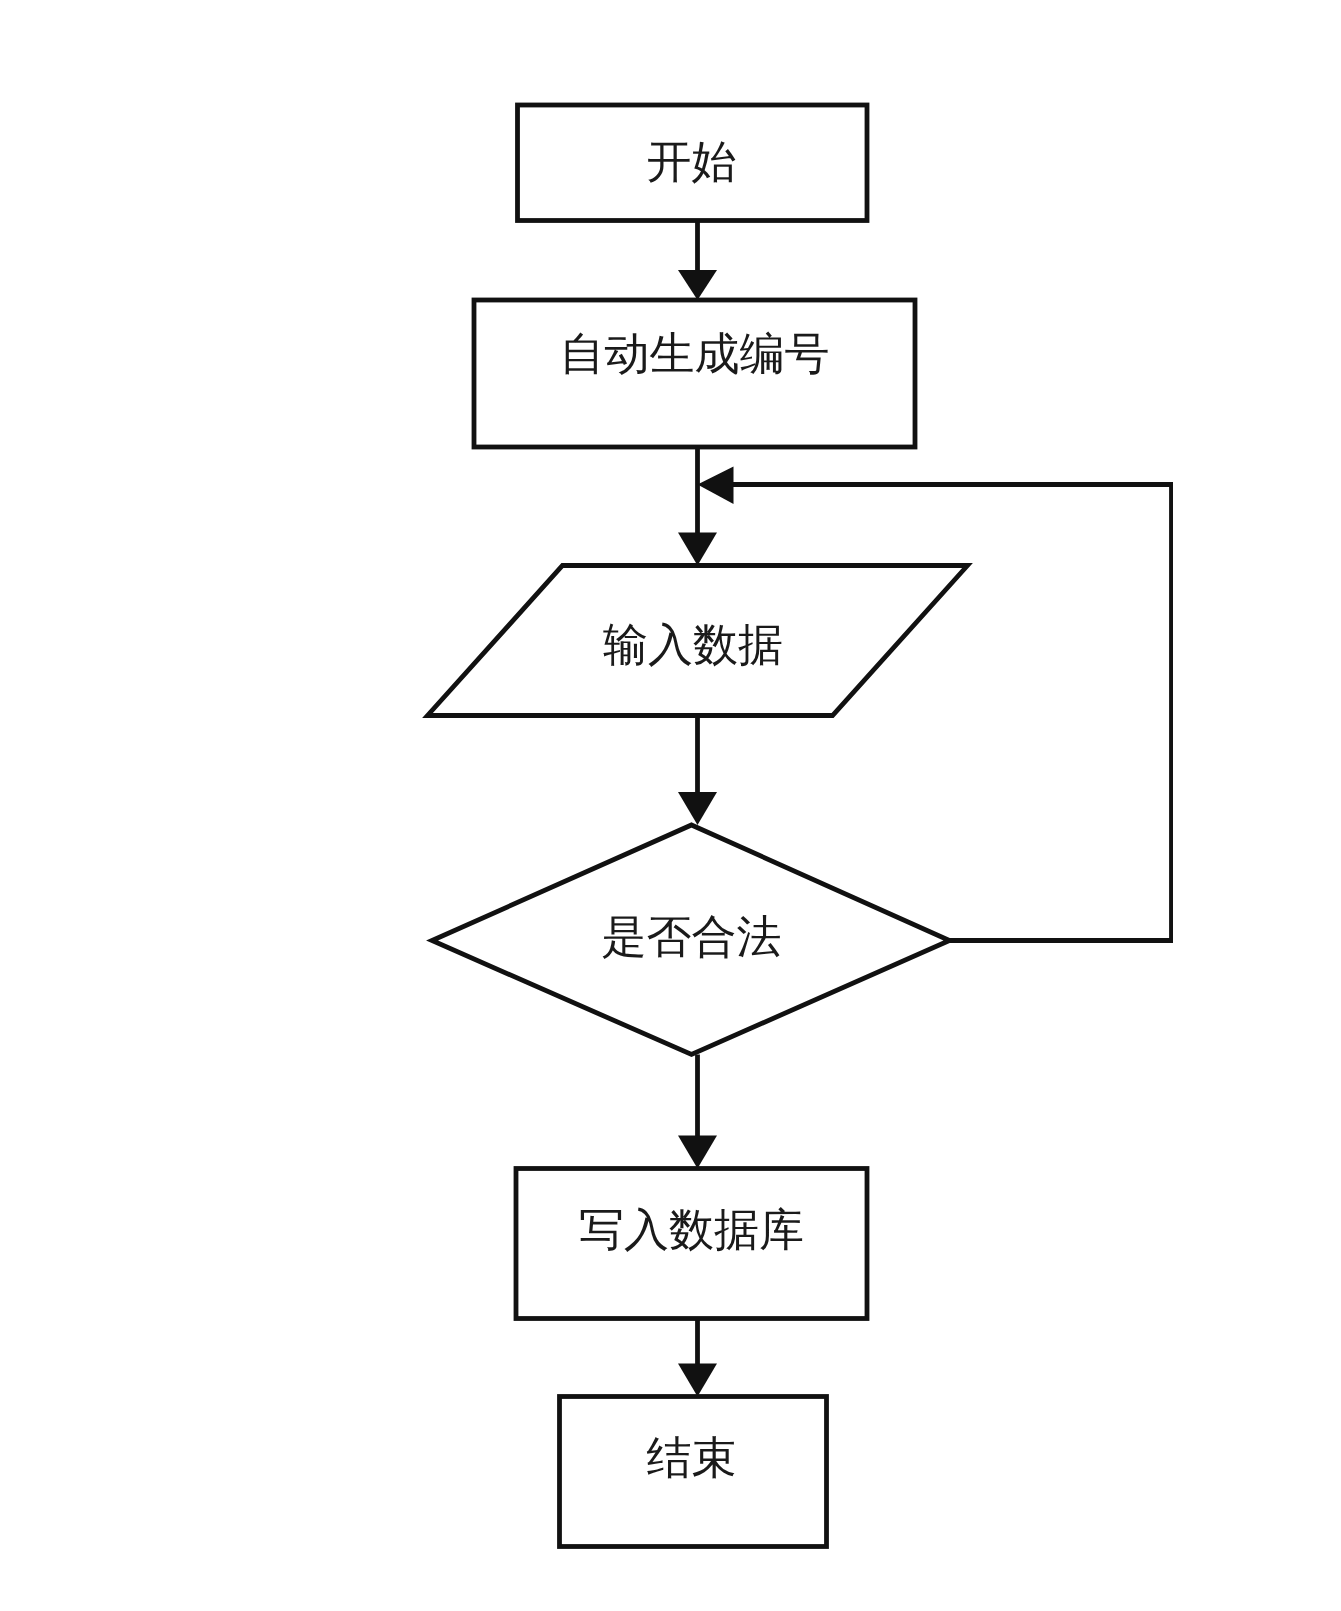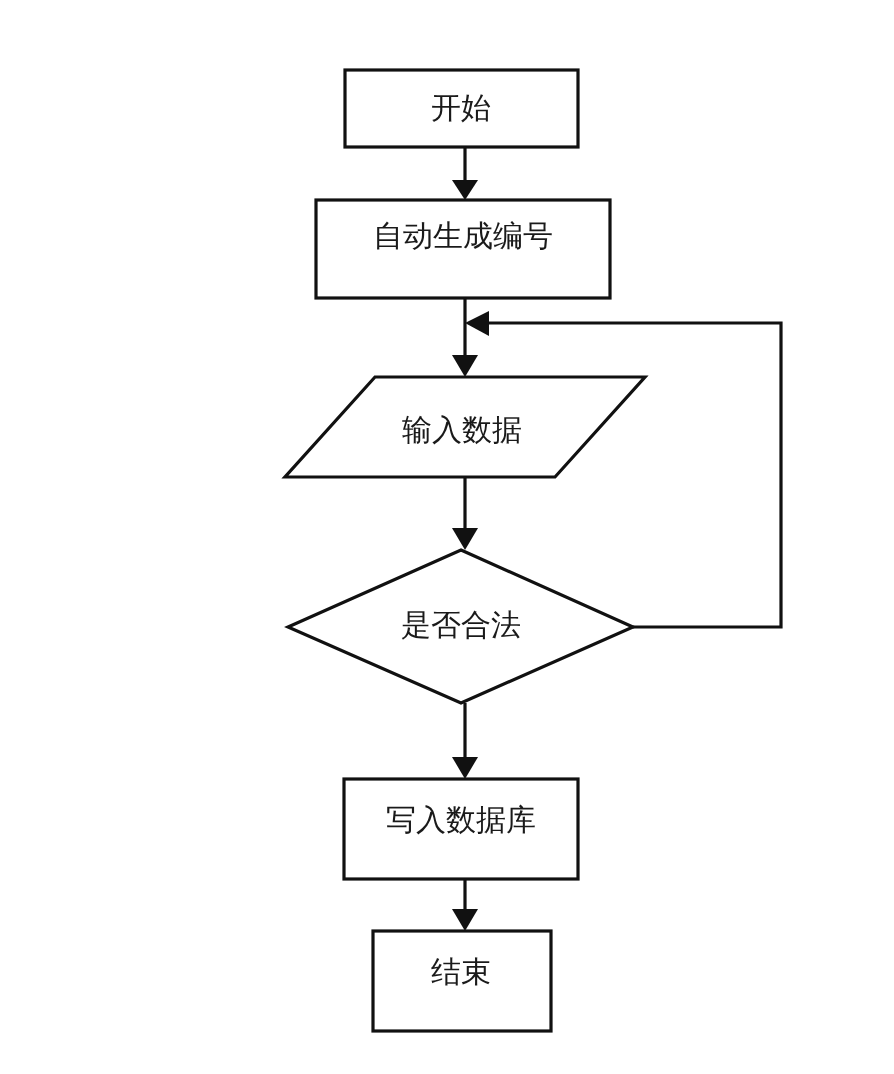--- a/index.html
+++ b/index.html
@@ -10,21 +10,20 @@
   }
   body {
     font-family: "DejaVu Serif", "Liberation Serif", serif;
   }
   #canvas {
     position: relative;
     width: 782px;
     height: 1074px;
     background: #ffffff;
     overflow: hidden;
-    padding-left: 24px;
   }
   #flow-svg {
     position: absolute;
     top: 0;
     left: 0;
     width: 894px;
     height: 1074px;
   }
   .node-shape {
     fill: #ffffff;

